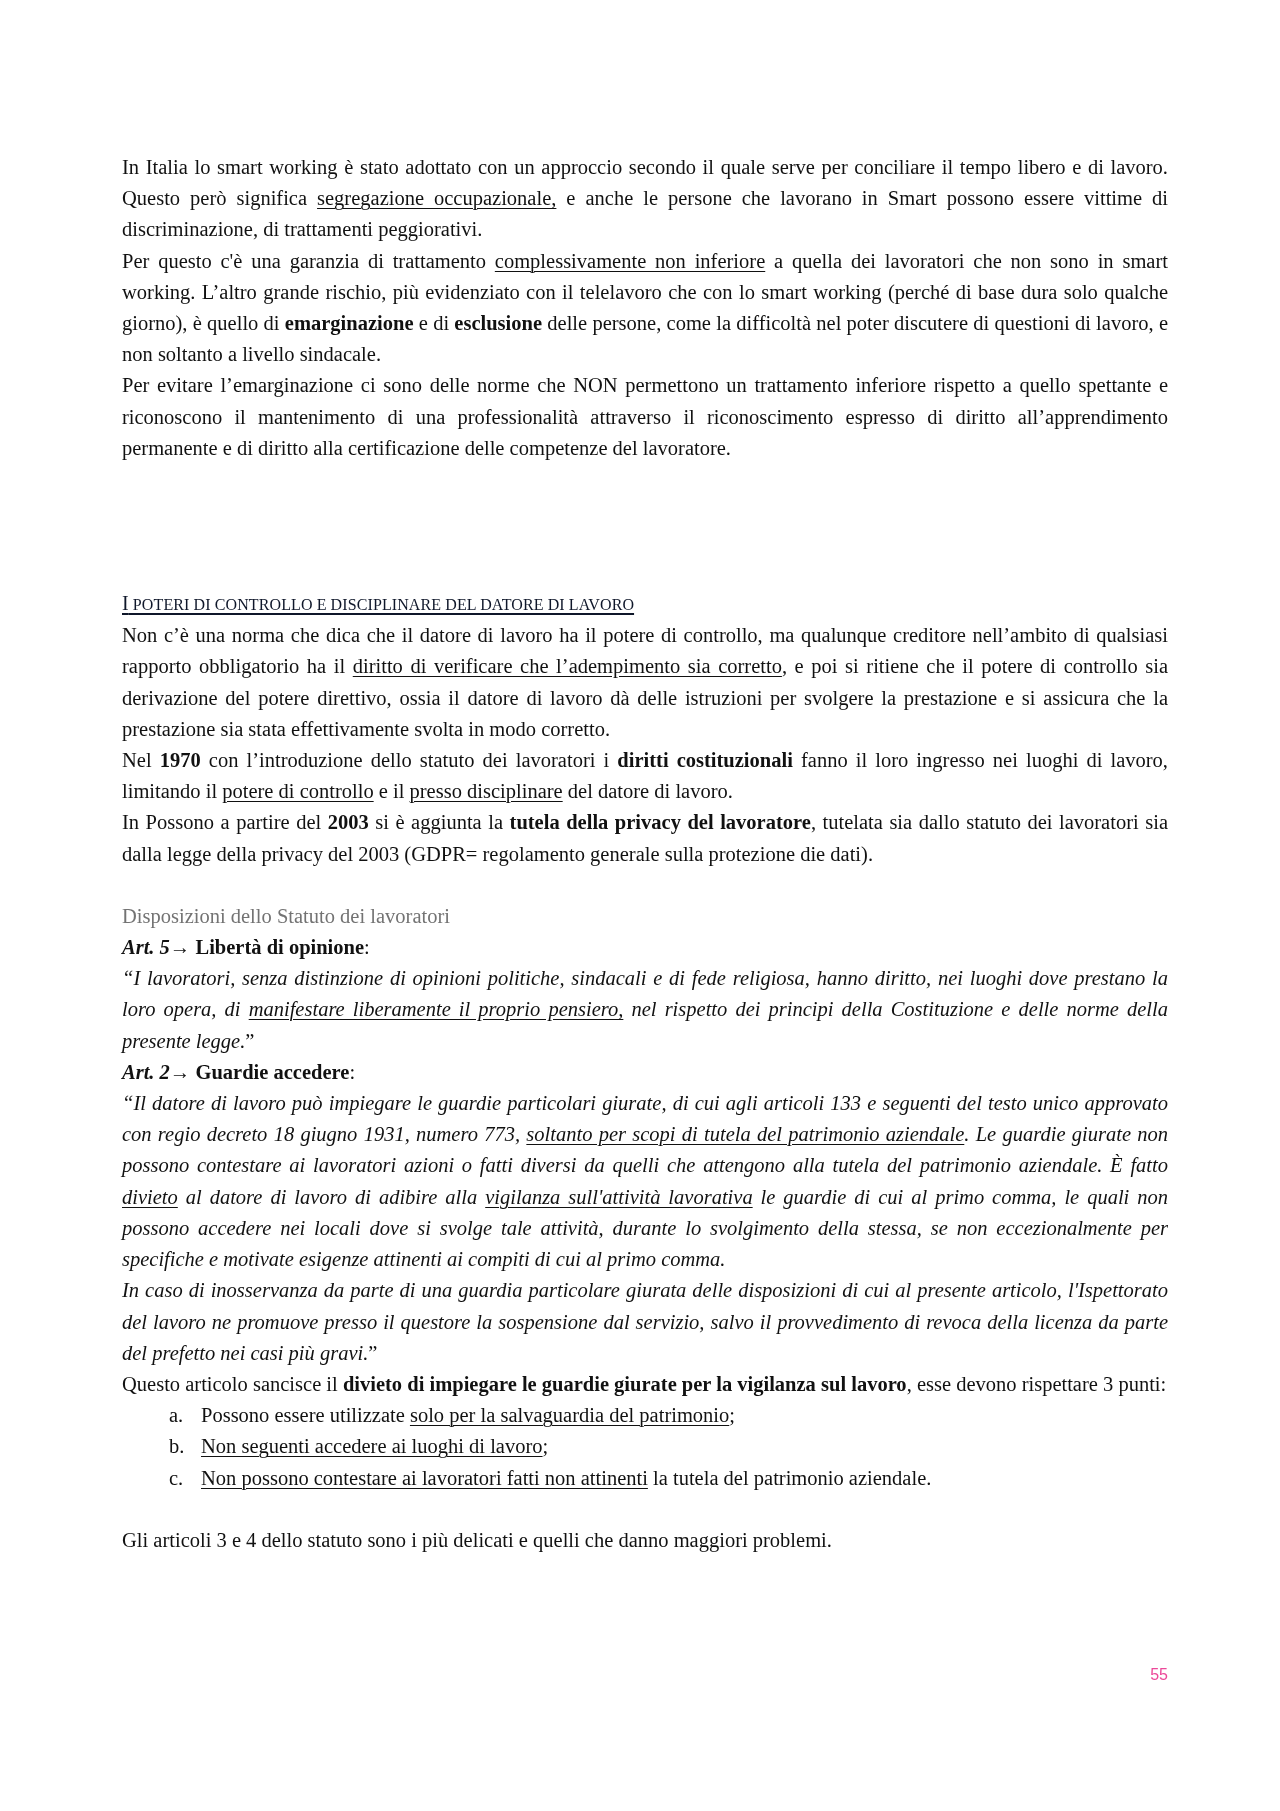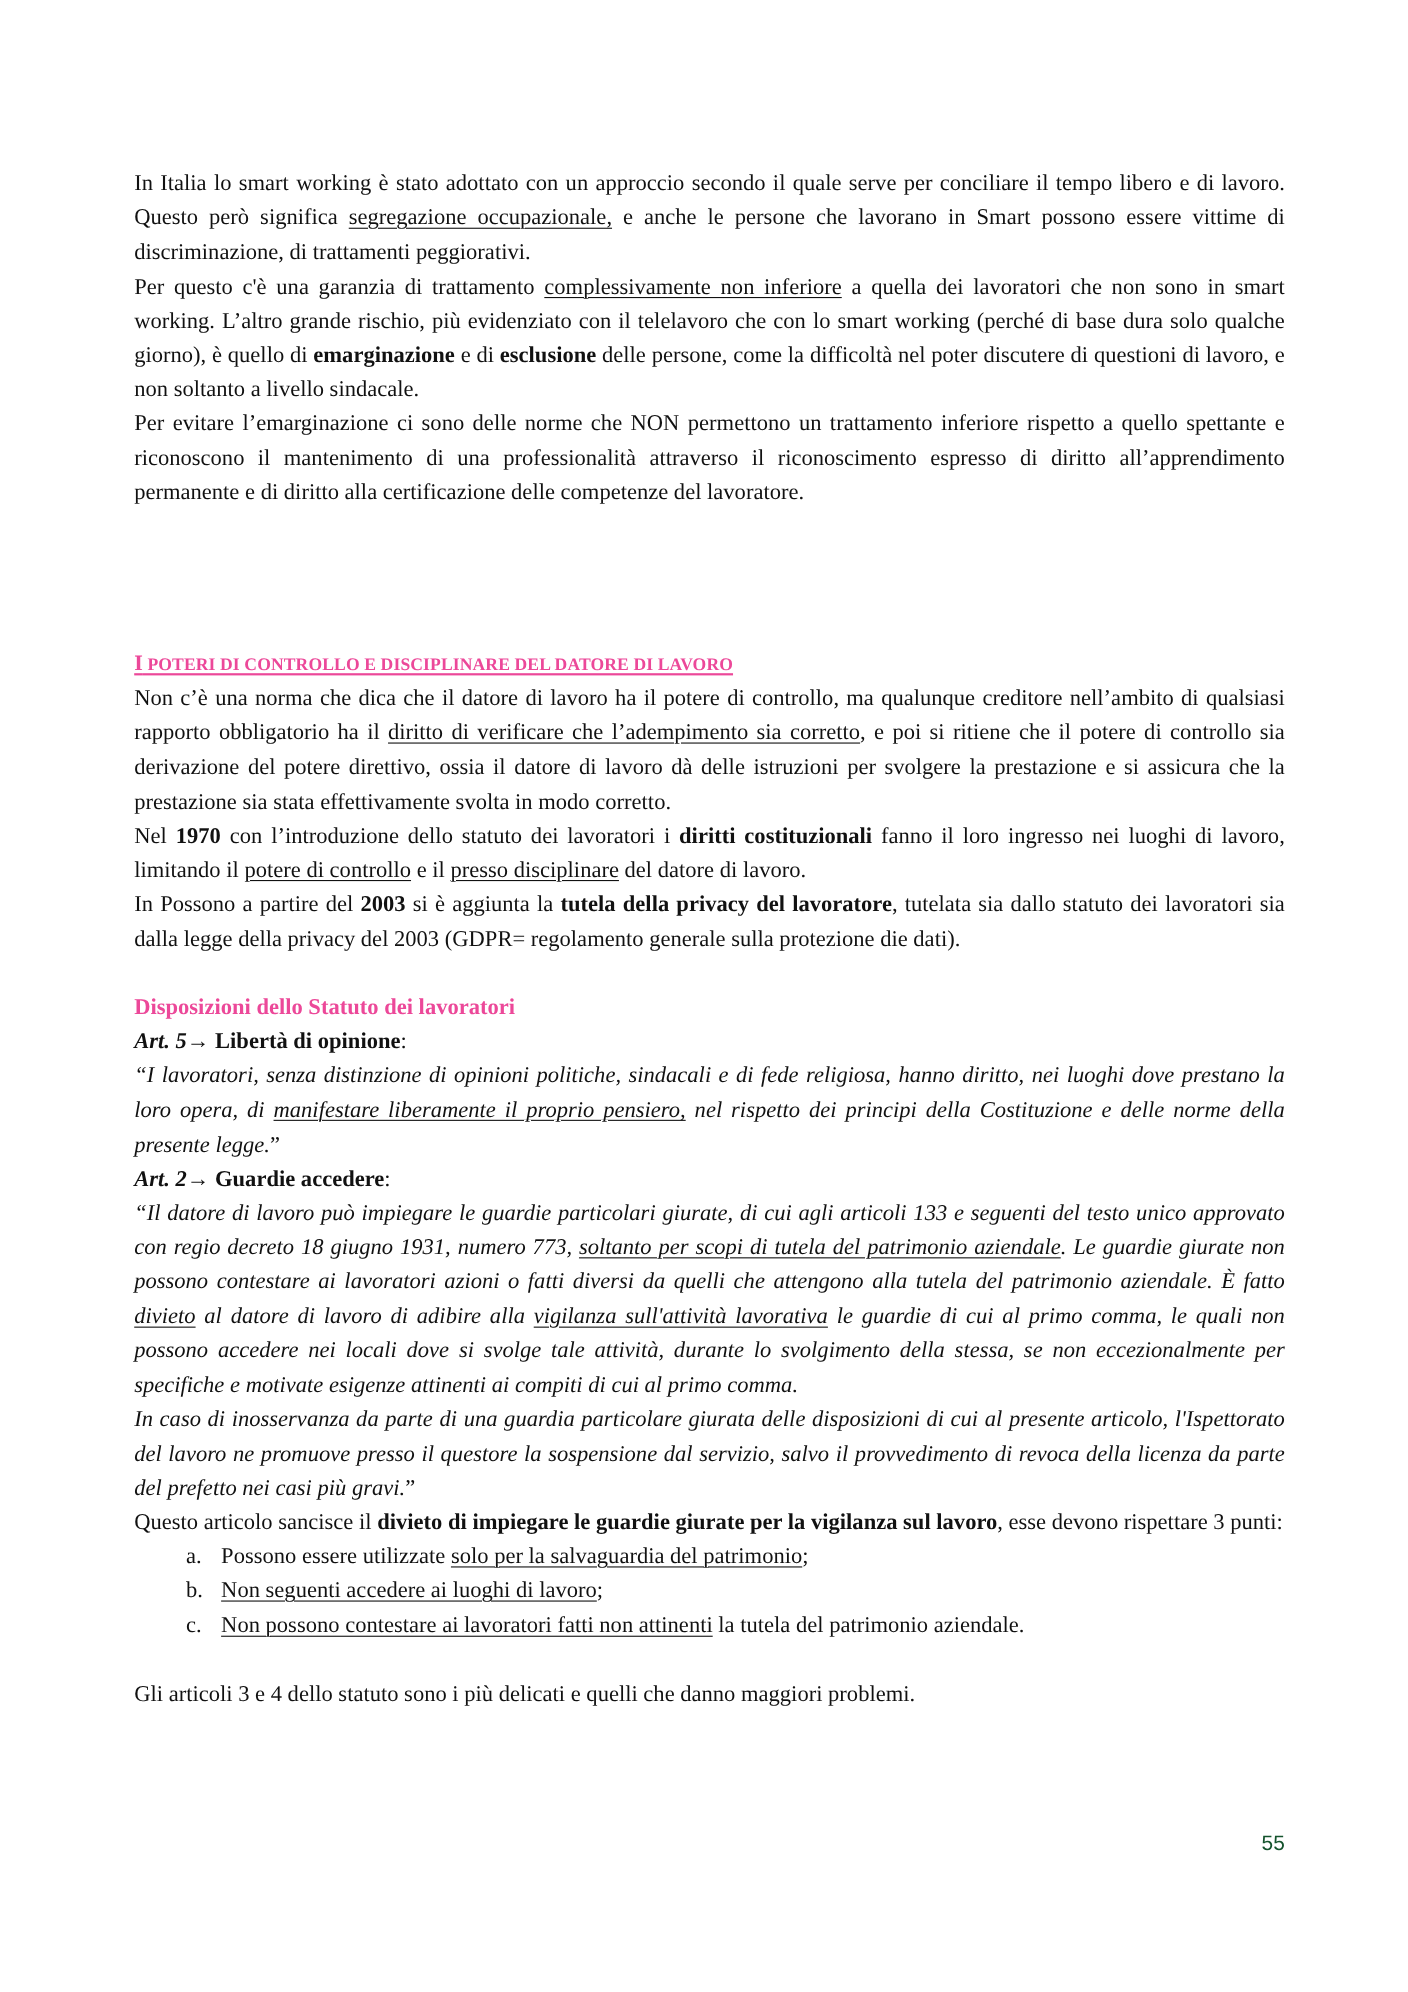--- a/index.html
+++ b/index.html
@@ -7,33 +7,33 @@
   .page {
     position: absolute; left: 122px; top: 152px; width: 1046px;
     font-family: "Liberation Serif", serif; font-size: 20.5px; line-height: 31.2px;
     color: #111111; text-align: justify;
   }
   p { margin: 0; }
   u { text-decoration: underline; text-underline-offset: 3px; text-decoration-thickness: 1px; }
   .gap-big { height: 124px; }
   .gap-sm { height: 31px; }
   .h-section {
-    color: #ec4899; font-weight: bold; font-size: 16px; letter-spacing: 0.1px;
+    color: #0f172a; font-weight: normal; font-size: 16px; letter-spacing: 0.1px;
     text-decoration: underline; text-underline-offset: 3px; text-decoration-thickness: 1.5px;
     font-variant: small-caps; text-transform: none;
   }
   .h-section .cap { font-size: 20px; }
-  .h-sub { color: #ec4899; font-weight: bold; }
+  .h-sub { color: #737373; font-weight: normal; }
   .it { font-style: italic; }
   ol.points { margin: 0; padding: 0; list-style: none; }
   ol.points li { position: relative; padding-left: 79px; text-align: left; }
   ol.points li .mark { position: absolute; left: 47px; }
   .pagenum {
     position: absolute; right: 112px; top: 1666px;
-    font-family: "Liberation Sans", sans-serif; font-size: 19px; color: #14532d; margin-left: 48px;
+    font-family: "Liberation Sans", sans-serif; font-size: 16px; color: #ec4899; margin-left: 48px;
   }
 </style>
 </head>
 <body>
 
 <div class="page">
 
   <p><span>In Italia lo smart working è stato adottato con un approccio secondo il quale serve per conciliare il tempo libero e di lavoro. Questo però significa </span><u>segregazione occupazionale,</u><span> e anche le persone che lavorano in Smart possono essere vittime di discriminazione, di trattamenti peggiorativi.</span></p>
 
   <p><span>Per questo c'è una garanzia di trattamento </span><u>complessivamente non inferiore</u><span> a quella dei lavoratori che non sono in smart working. L’altro grande rischio, più evidenziato con il telelavoro che con lo smart working (perché di base dura solo qualche giorno), è quello di </span><b>emarginazione</b><span> e di </span><b>esclusione</b><span> delle persone, come la difficoltà nel poter discutere di questioni di lavoro, e non soltanto a livello sindacale.</span></p>

